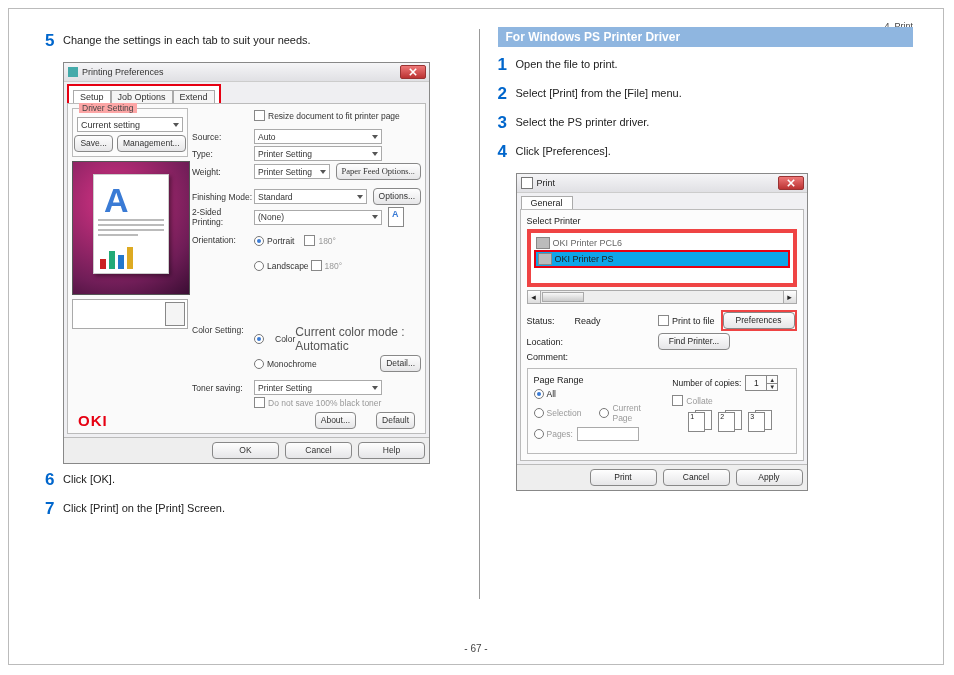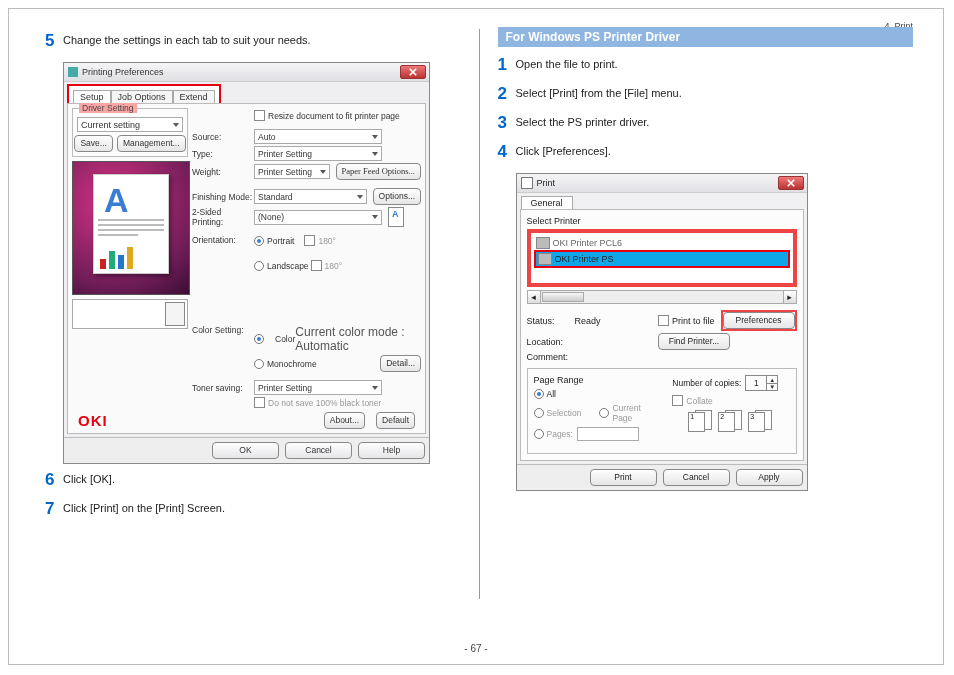--- a/index.html
+++ b/index.html
@@ -685,21 +685,21 @@
               </div>
               <div class="field-row disabled" style="padding-left:62px;">
                 <span class="cb"></span>
                 <span>Do not save 100% black toner</span>
               </div>
             </div>
           </div>
 
           <div class="brand-row">
             <span class="brand">OKI</span>
-            <span style="display:flex;gap:11px;">
+            <span style="display:flex;gap:20px;">
               <span class="wbtn">About...</span>
               <span class="wbtn">Default</span>
             </span>
           </div>
         </div>
 
         <div class="dlg-buttons">
           <span class="wbtn">OK</span>
           <span class="wbtn">Cancel</span>
           <span class="wbtn">Help</span>

